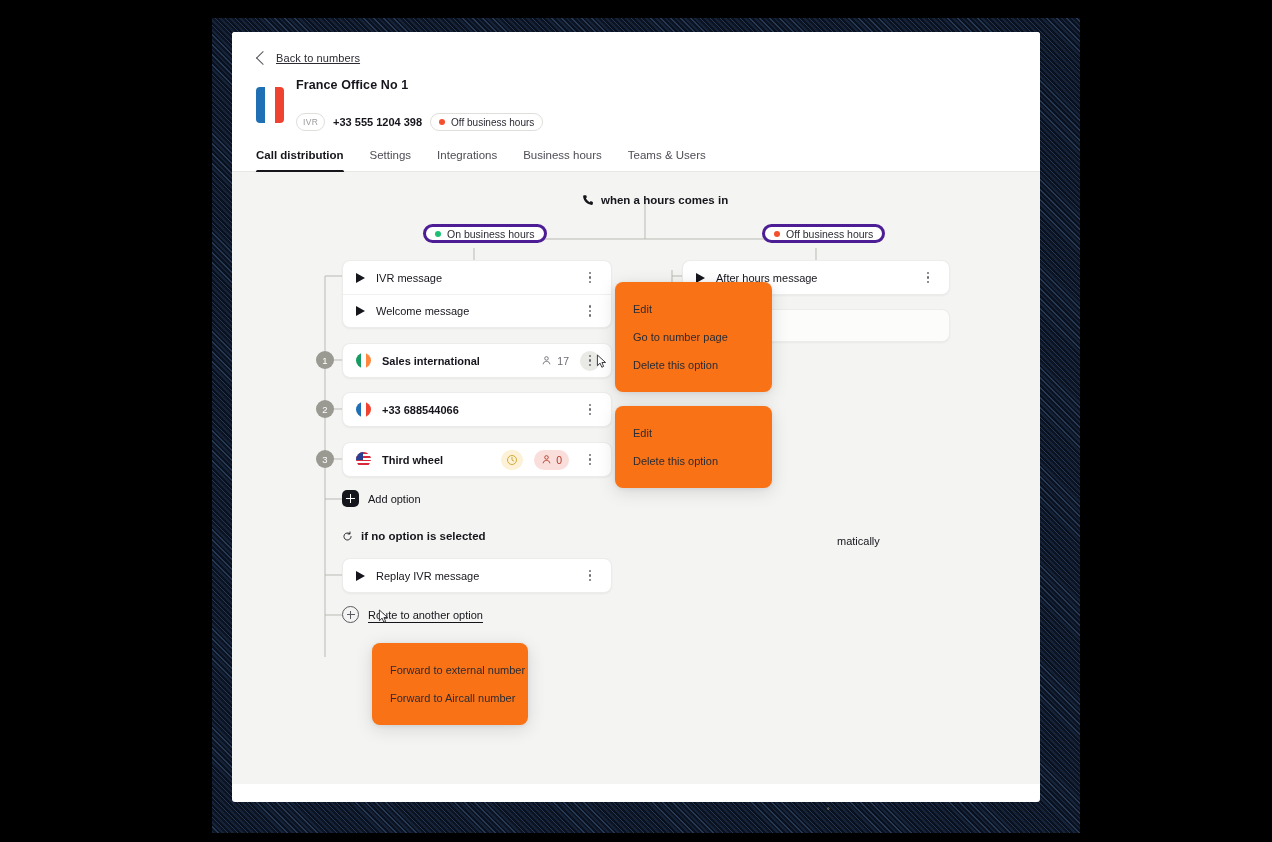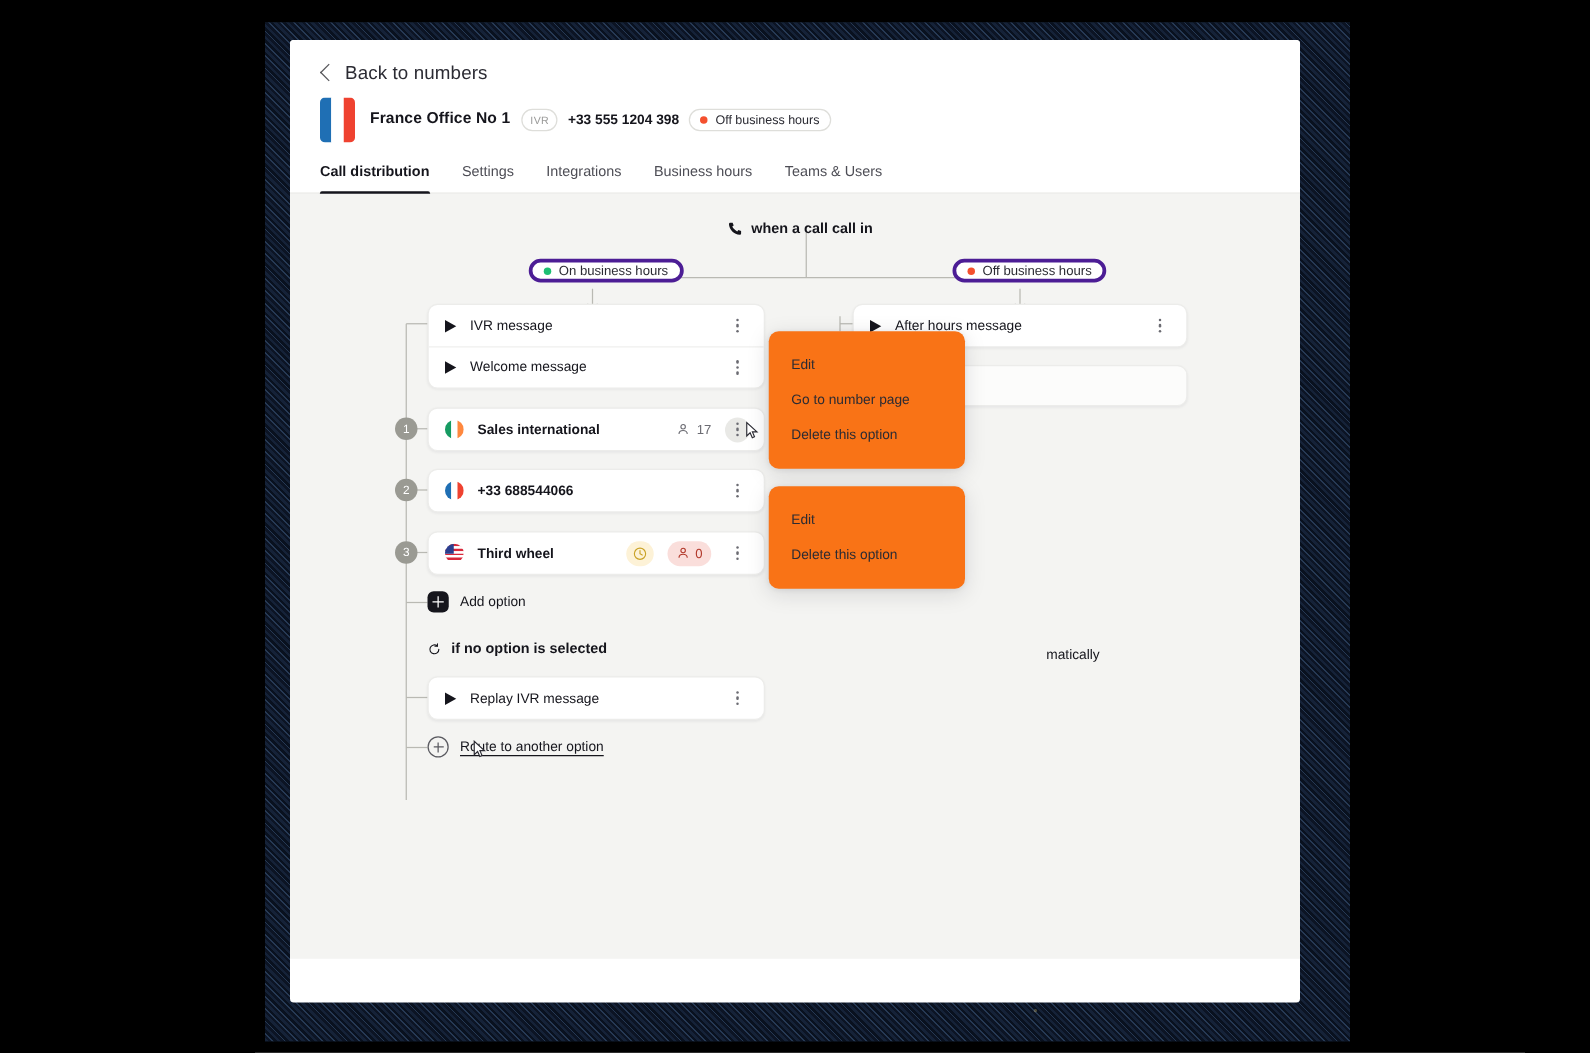--- a/index.html
+++ b/index.html
@@ -46,29 +46,29 @@
     background: #ffffff;
     border-radius: 3px;
     overflow: hidden;
   }
 
   
   .header { padding: 16px 24px 0 24px; background:#fff; }
   .back-row { display:flex; align-items:center; gap:8px; height:20px; cursor:pointer; }
   .back-chevron { width:10px; height:10px; border-left:1.6px solid #56565a;
                   border-bottom:1.6px solid #56565a; transform:rotate(45deg); margin-left:2px;}
-  .back-text { font-size:15px; color:#2b2b33; letter-spacing:.1px; }
+  .back-text { font-size:11px; color:#2b2b33; letter-spacing:.1px;text-decoration:underline; }
 
   .title-row { display:flex; align-items:center; gap:12px; margin-top:10px; }
   .flag { width:28px; height:36px; border-radius:4px; overflow:hidden; display:flex; flex-shrink:0;}
   .flag span { flex:1; height:100%; }
   .flag.fr span:nth-child(1){background:#1f6fb4;}
   .flag.fr span:nth-child(2){background:#ffffff;}
   .flag.fr span:nth-child(3){background:#ef4230;}
-  .title-col { display:flex; flex-direction:row; gap:9px;justify-content:center; }
+  .title-col { display:flex; flex-direction:column; gap:21px;justify-content:center; }
   .office-name { font-size:12.5px; font-weight:700; color:#15151c; letter-spacing:.1px;}
   .meta-row { display:flex; align-items:center; gap:8px; }
   .pill {
     border:1px solid #dededa; border-radius:11px; height:18px;
     display:flex; align-items:center; padding:0 8px; font-size:10px; color:#2b2b33;
     background:#fff;
   }
   .pill.ivr { color:#9a9a99; font-size:8.5px; letter-spacing:.3px; padding:0 6px; }
   .phone-num { font-size:11px; color:#15151c; font-weight:600; }
   .pill.status { gap:6px; }
@@ -226,21 +226,21 @@
 
           <path d="M440,104 L455,104"></path>
           <path d="M440,98 L440,110"></path>
         </g>
       </svg>
 
       <div class="node-label" style="left:350px; top:22px;">
         <svg width="12" height="12" viewBox="0 0 16 16">
           <path d="M3 1.5 L5.5 1.5 L6.6 4.4 L5.1 5.6 C5.9 7.4 8.6 10.1 10.4 10.9 L11.6 9.4 L14.5 10.5 L14.5 13 C14.5 13.8 13.8 14.5 13 14.5 C7 14.2 1.8 9 1.5 3 C1.5 2.2 2.2 1.5 3 1.5 Z" fill="#15151c"></path>
         </svg>
-        <span>when a call call in</span>
+        <span>when a hours comes in</span>
       </div>
 
       <div class="branch-pill" style="left:191px; top:52px;">
         <span class="dot on"></span>
         <span>On business hours</span>
       </div>
       <div class="branch-pill" style="left:530px; top:52px;">
         <span class="dot off"></span>
         <span>Off business hours</span>
       </div>
@@ -390,20 +390,24 @@
         <div class="menu-item">Edit</div>
         <div class="menu-item">Go to number page</div>
         <div class="menu-item">Delete this option</div>
       </div>
 
       <div class="menu" style="left:383px; top:234px; width:157px;">
         <div class="menu-item">Edit</div>
         <div class="menu-item">Delete this option</div>
       </div>
 
+      <div class="menu" style="left:140px; top:471px; width:156px;">
+        <div class="menu-item">Forward to external number</div>
+        <div class="menu-item">Forward to Aircall number</div>
+      </div>
 
       <svg class="cursor" style="left:364px; top:182px;" viewBox="0 0 14 16">
         <path d="M1.5 1 L1.5 12.5 L4.4 9.8 L6.3 14.2 L8.2 13.3 L6.4 9.1 L10.3 9.1 Z" fill="#ffffff" stroke="#2b2b33" stroke-width="1"></path>
       </svg>
       <svg class="cursor" style="left:146px; top:437px;" viewBox="0 0 14 16">
         <path d="M1.5 1 L1.5 12.5 L4.4 9.8 L6.3 14.2 L8.2 13.3 L6.4 9.1 L10.3 9.1 Z" fill="#ffffff" stroke="#2b2b33" stroke-width="1"></path>
       </svg>
 
     </div>
   </div>

